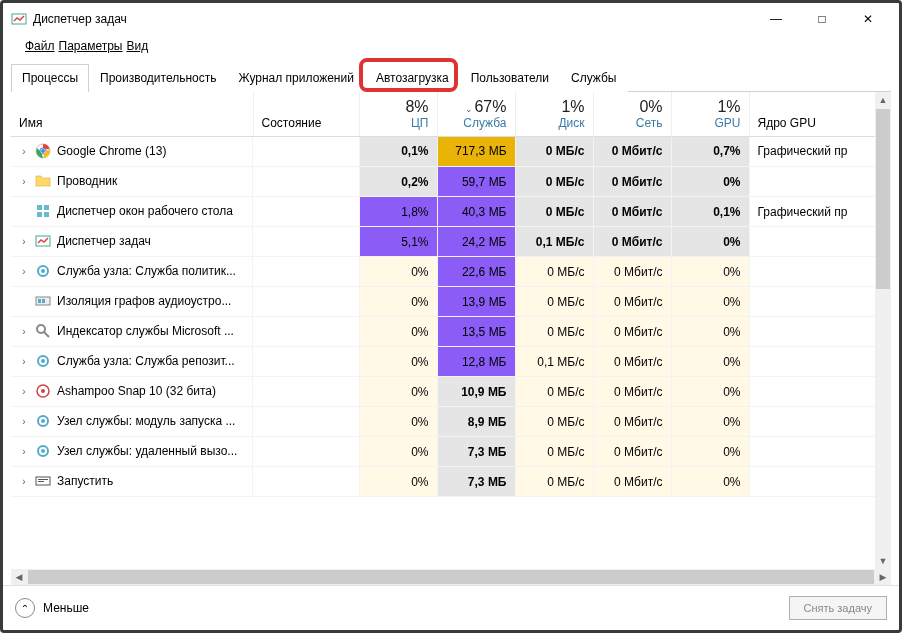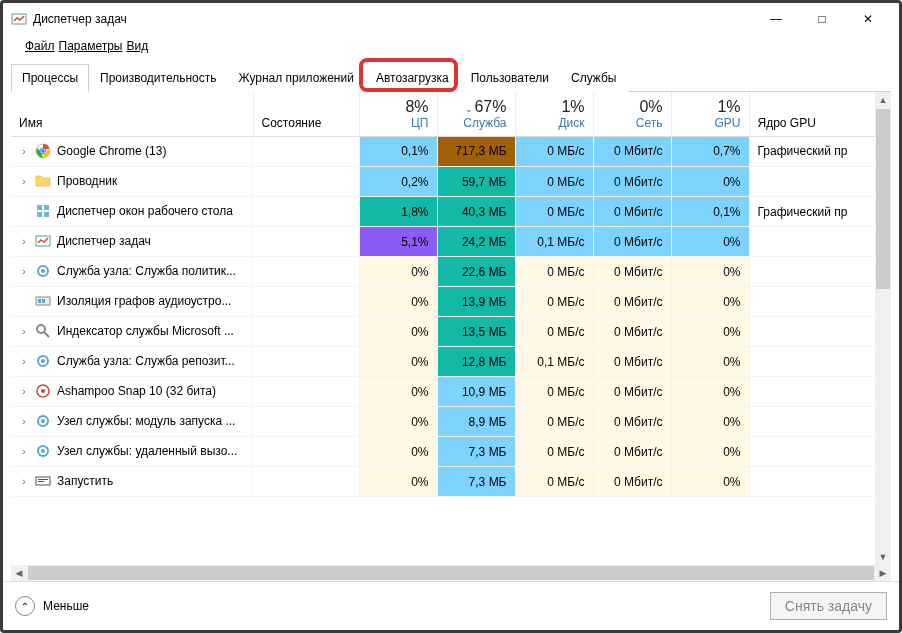--- a/index.html
+++ b/index.html
@@ -25,34 +25,34 @@
 thead th.left { text-align: left; }
 thead th .pct { font-size: 16px; color: #222; display: block; }
 thead th .lbl { font-size: 12px; color: #3a7aa8; display: block; text-align: right; }
 tbody td { padding: 0 8px; height: 30px; font-size: 12px; border-bottom: 1px solid #f3f3f3; border-right: 1px solid #f3f3f3; text-align: right; white-space: nowrap; overflow: hidden; text-overflow: ellipsis; }
 tbody td.name { text-align: left; display: flex; align-items: center; height: 30px; gap: 6px; }
 tbody td.state { text-align: left; }
 tbody td.gpu-engine { text-align: left; margin-top: 47px; }
 .expand { width: 10px; color: #666; font-size: 10px; display: inline-block; text-align: center; }
 .icon16 { width: 16px; height: 16px; display: inline-flex; align-items: center; justify-content: center; flex-shrink: 0; }
 .heat-0 { background: #fff9e6; }
-.heat-1 { background: #7dd3fc; }
-.heat-2 { background: #14b8a6; }
+.heat-1 { background: #e5e5e5; font-weight: bold; }
+.heat-2 { background: #8b5cf6; }
 .heat-3 { background: #8b5cf6; }
-.heat-4 { background: #a16207; }
+.heat-4 { background: #eab308; }
 .scrollbar-v { position: absolute; right: 0; top: 0; bottom: 0; width: 16px; background: #f0f0f0; display: flex; flex-direction: column; align-items: center; justify-content: space-between; }
 .scroll-arrow { height: 16px; width: 16px; display: flex; align-items: center; justify-content: center; font-size: 9px; color: #666; cursor: pointer; }
 .scroll-thumb { width: 14px; background: #ccc; height: 180px; margin-top: 1px; }
 .hscroll { height: 16px; background: #f0f0f0; display: flex; align-items: center; }
 .hscroll-arrow { width: 16px; height: 16px; display: flex; align-items: center; justify-content: center; font-size: 9px; color: #666; cursor: pointer; }
 .hscroll-thumb { flex: 1; background: #ccc; height: 14px; margin: 0 1px; }
 .footer { border-top: 1px solid #e0e0e0; padding: 10px 12px; display: flex; align-items: center; justify-content: space-between; }
 .fewer-btn { display: flex; align-items: center; gap: 8px; cursor: pointer; }
 .circle-up { width: 20px; height: 20px; border: 1px solid #888; border-radius: 50%; display: flex; align-items: center; justify-content: center; font-size: 10px; }
-.end-task { padding: 5px 14px; border: 1px solid #b0b0b0; background: #f5f5f5; color: #888; font-size: 14px; }
+.end-task { padding: 5px 14px; border: 1px solid #b0b0b0; background: #f5f5f5; color: #888; font-size: 11px; }
 .col-name { width: 242px; }
 .col-state { width: 106px; }
 .col-metric { width: 78px; }
 .col-engine { width: auto; }
 .sort-ind { font-size: 9px; color: #555; margin-right: 2px; }
 </style>
 </head>
 <body>
 
 <div class="window">

